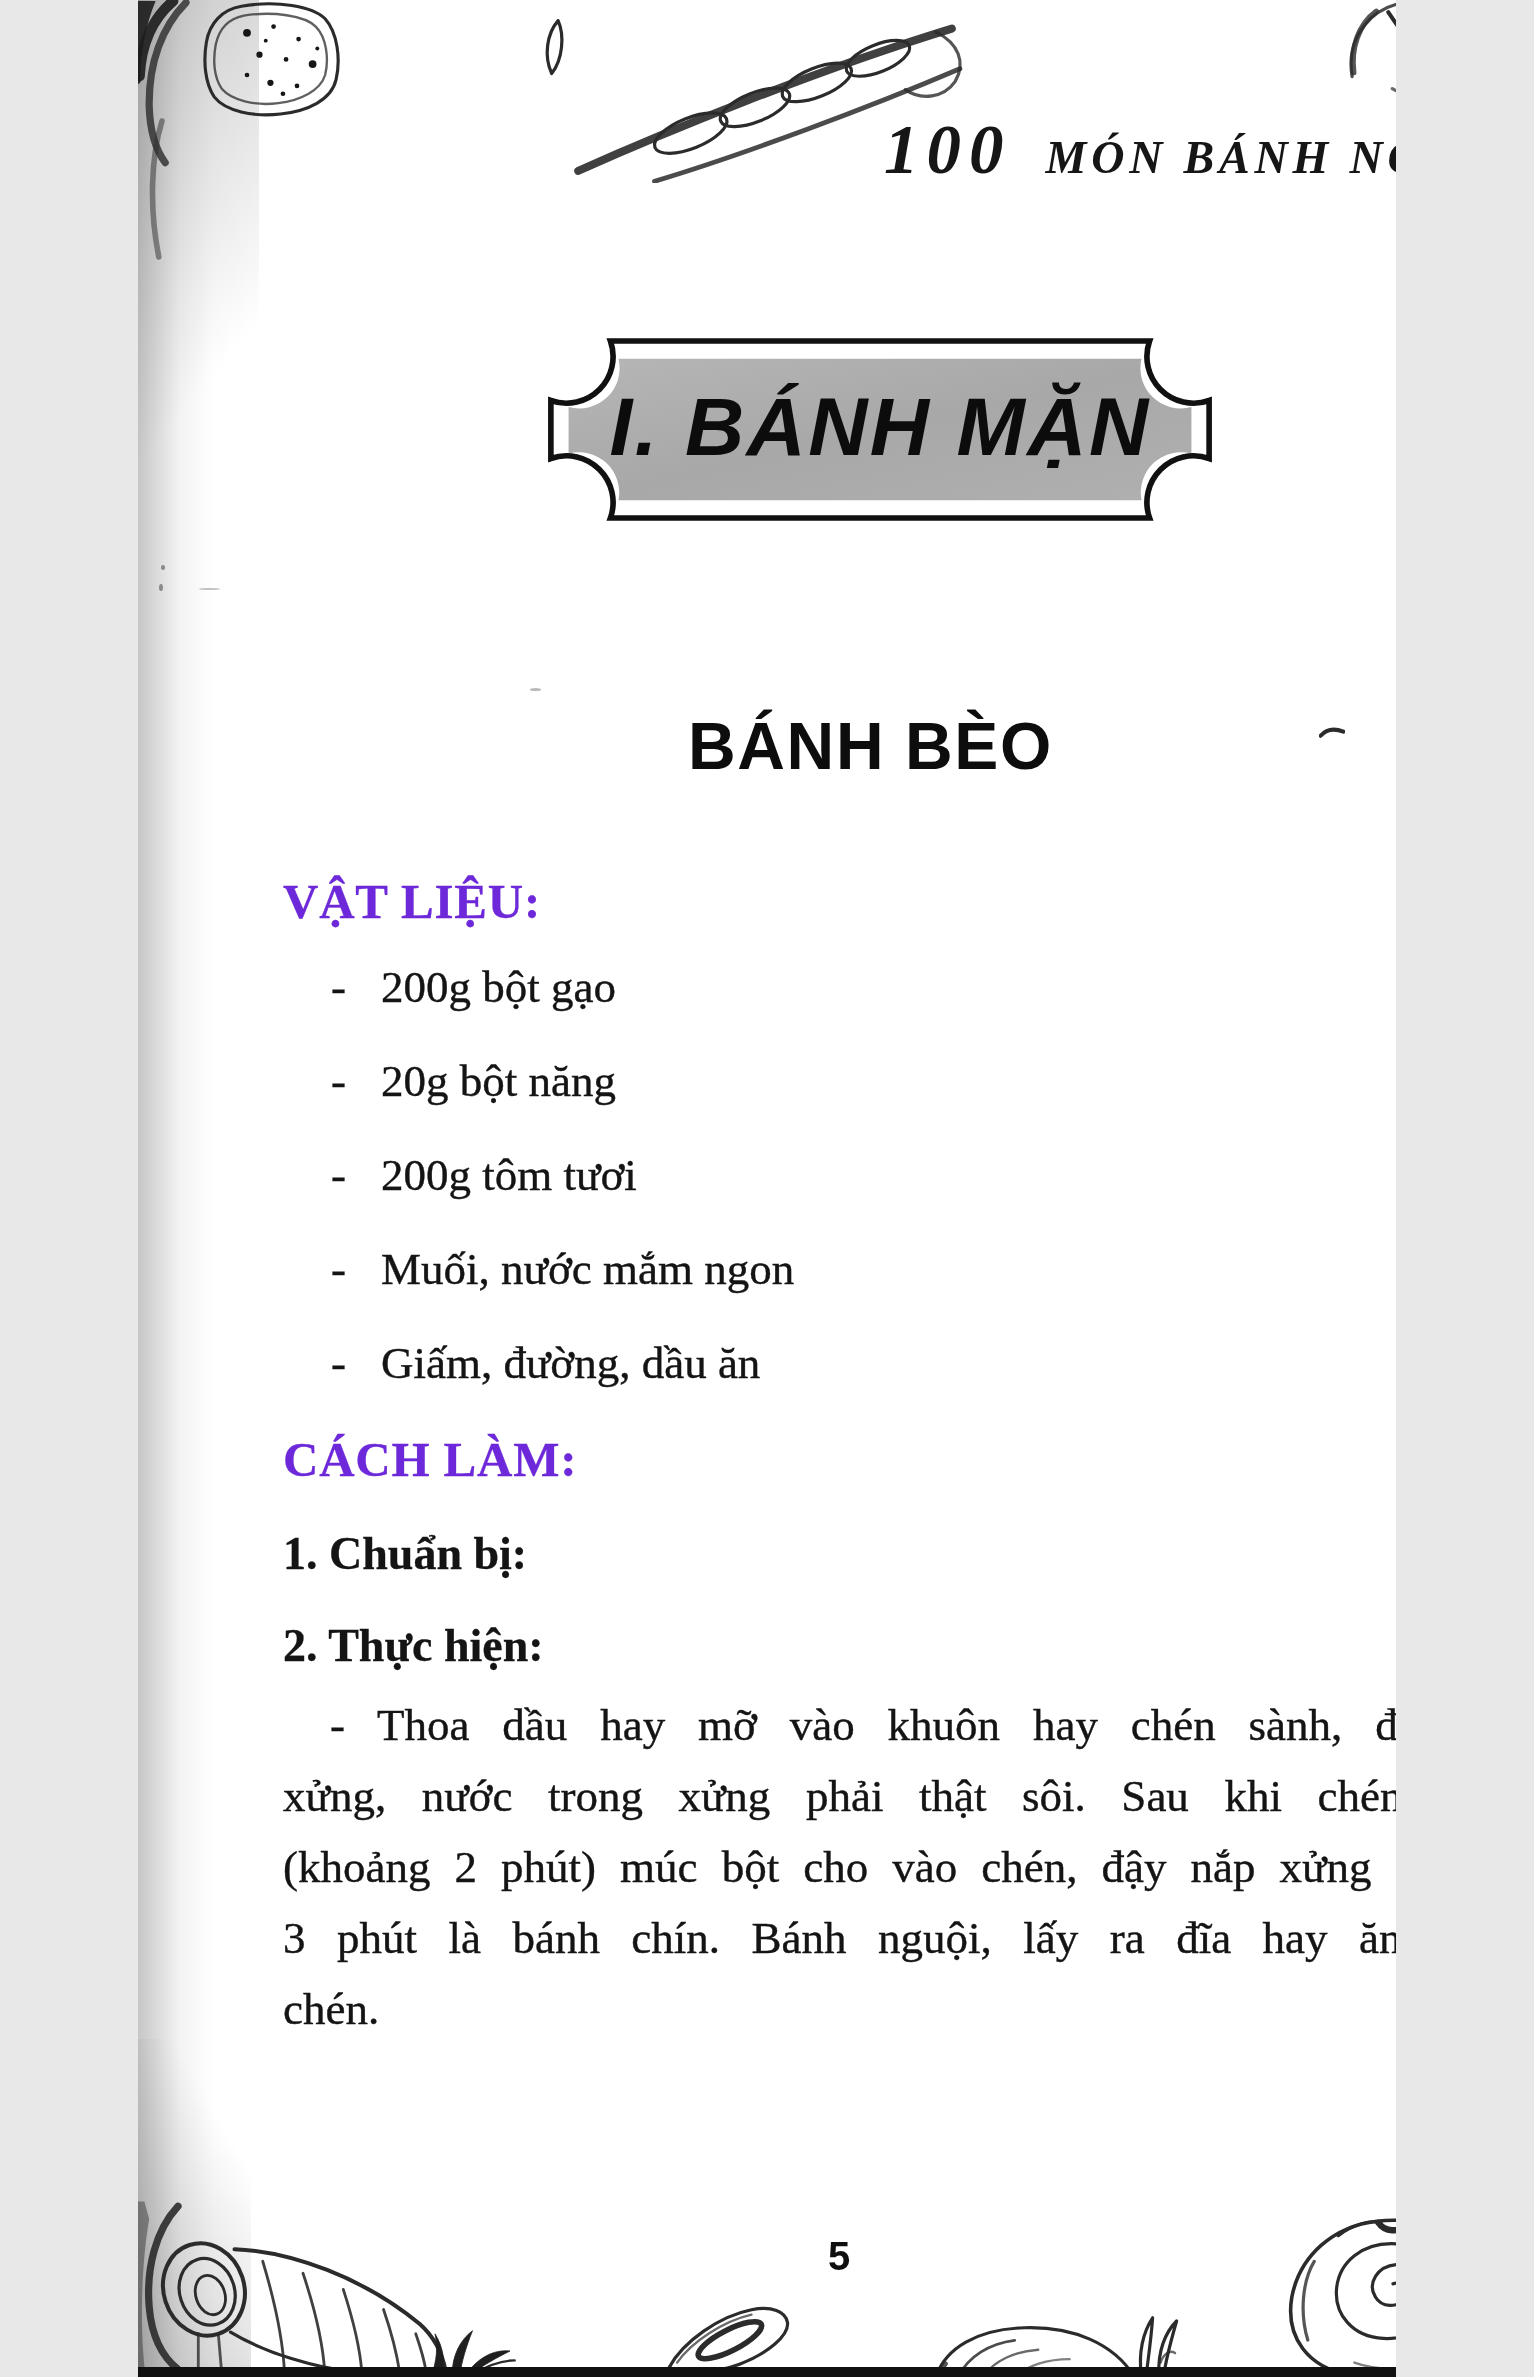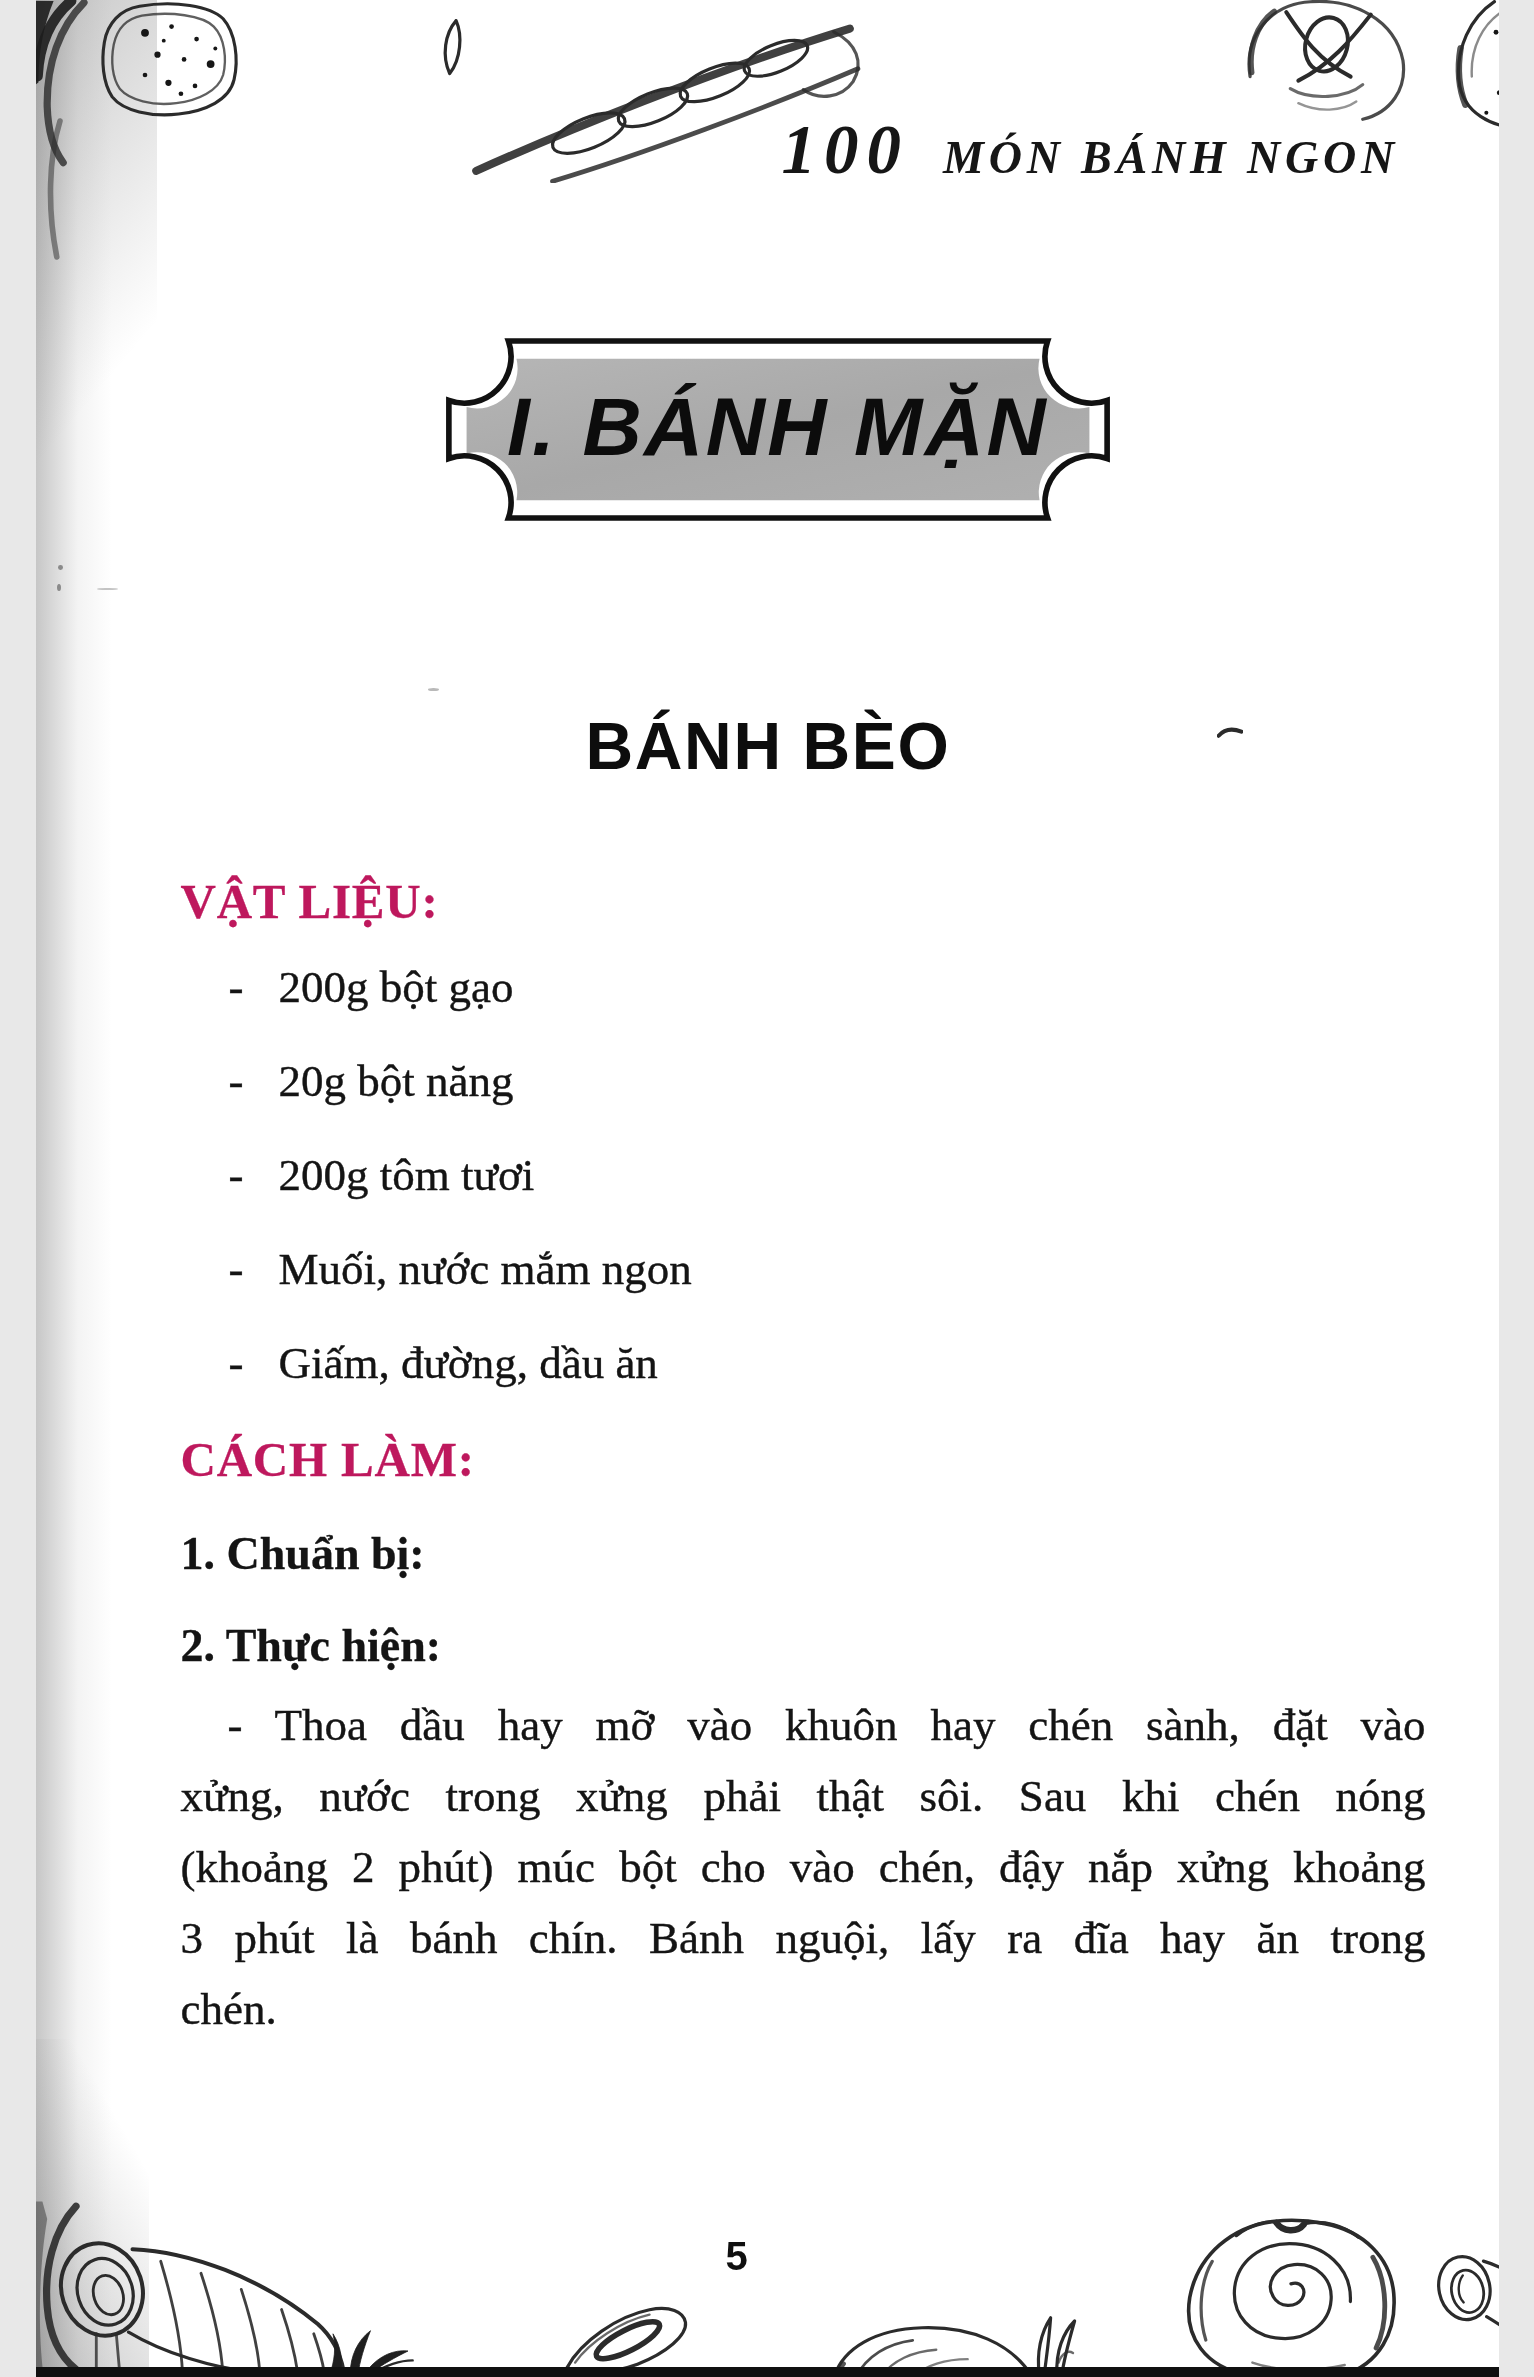--- a/index.html
+++ b/index.html
@@ -1,18 +1,18 @@
 <!DOCTYPE html>
 <html style="font-size:13px"><head>
 <meta charset="utf-8">
 <style>
   * { margin:0; padding:0; box-sizing:border-box; }
   html,body { background:#e8e8e8; }
   .page {
-    position:relative; width:1463px; height:2377px; margin:0 auto;
+    position:relative; width:1258px; height:2377px; margin:0 auto;
     background:#ffffff; overflow:hidden;
     font-family:"Liberation Serif", serif; color:#141414;
   }
   
   .binding-shadow{position:absolute;left:0;top:0;width:76px;height:100%;
     background:linear-gradient(90deg, rgba(120,120,120,.42), rgba(190,190,190,.18) 55%, rgba(255,255,255,0));}
   .binding-shadow-top{position:absolute;left:0;top:0;width:121px;height:523px;
     background:linear-gradient(130deg, rgba(70,70,70,.30), rgba(255,255,255,0) 70%);}
   .binding-shadow-bottom{position:absolute;left:0;bottom:0;width:113px;height:338px;
     background:linear-gradient(60deg, rgba(70,70,70,.32), rgba(255,255,255,0) 75%);}
@@ -36,21 +36,21 @@
     font-family:"Liberation Sans",sans-serif;font-weight:700;font-style:italic;
     font-size:82px;letter-spacing:2.4px;color:#0c0c0c;padding-bottom:4.8px;}
 
   
   .recipe-title{position:absolute;left:113px;top:708px;width:1239px;text-align:center;
     font-family:"Liberation Sans",sans-serif;font-weight:700;
     font-size:66px;letter-spacing:1.6px;color:#0d0d0d;}
 
   
   .body-col{position:absolute;left:145px;top:873px;width:1245px;}
-  .h-section{font-size:49px;font-weight:700;letter-spacing:0.8px;color:#be185d;
+  .h-section{font-size:49px;font-weight:700;letter-spacing:0.8px;color:#6d28d9;
     -webkit-text-stroke:0.3px;}
   .ingredients-list{list-style:none;margin-top:31px;}
   .ingredients-list li{display:flex;font-size:45px;margin-bottom:42px;-webkit-text-stroke:0.4px;}
   .ingredients-list .dash{width:50px;padding-left:48px;box-sizing:content-box;flex:0 0 auto;}
   .method-heading{margin-top:20px;}
   .step-label{font-size:46px;font-weight:700;margin-top:39px;-webkit-text-stroke:0.3px;}
   .step-text{font-size:45px;line-height:71px;margin-top:17.7px;text-align:justify;
     text-indent:47px;word-spacing:10.5px;-webkit-text-stroke:0.4px;}
   .step-text:last-child{margin-bottom:0;}
 

